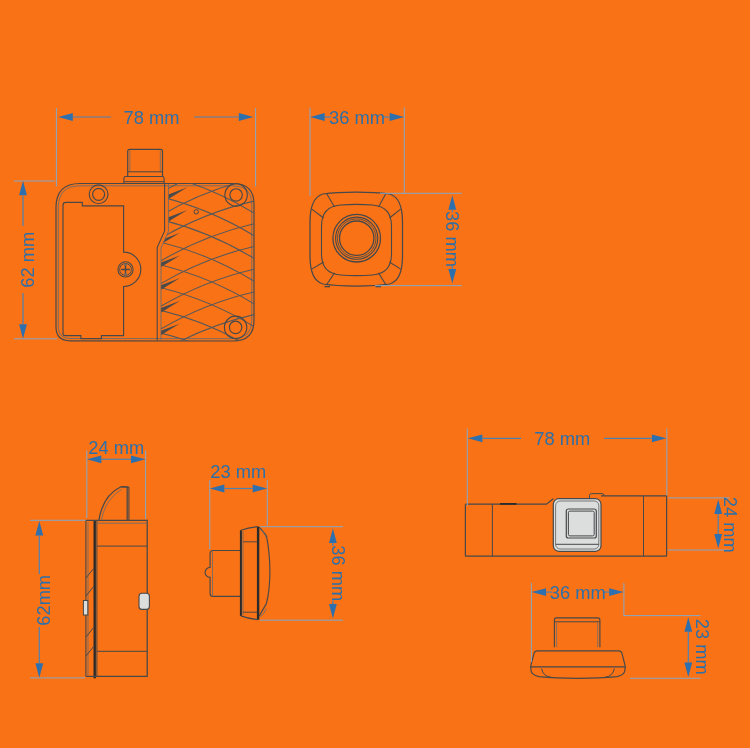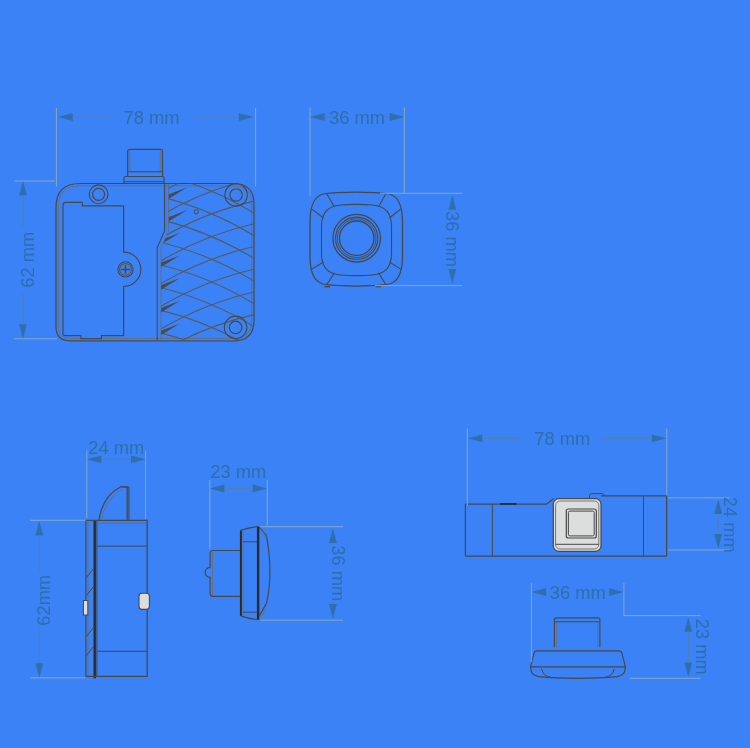--- a/index.html
+++ b/index.html
@@ -1,16 +1,16 @@
 <!DOCTYPE html>
 <html><head>
 <meta charset="utf-8">
 <style>
 html,body{margin:0;padding:0;background:#dcdddd;}
-#page{position:relative;width:750px;height:748px;background:#3b82f6;overflow:hidden;}
+#page{position:relative;width:750px;height:748px;background:#f97316;overflow:hidden;}
 text{font-family:"Liberation Sans",sans-serif;}
 </style>
 </head>
 <body>
 
 <div id="page">
 <svg width="750" height="748" viewBox="0 0 750 748">
 
 <g>
         <path d="M56,207.5 Q56,183.5 80,183.5 L233,183.5 Q254,183.5 254,204 L254,320.5 Q254,341 233,341 L70,340.8 Q56,340.8 56,326.8 Z" stroke="#474849" stroke-width="1.2" fill="none"></path>

